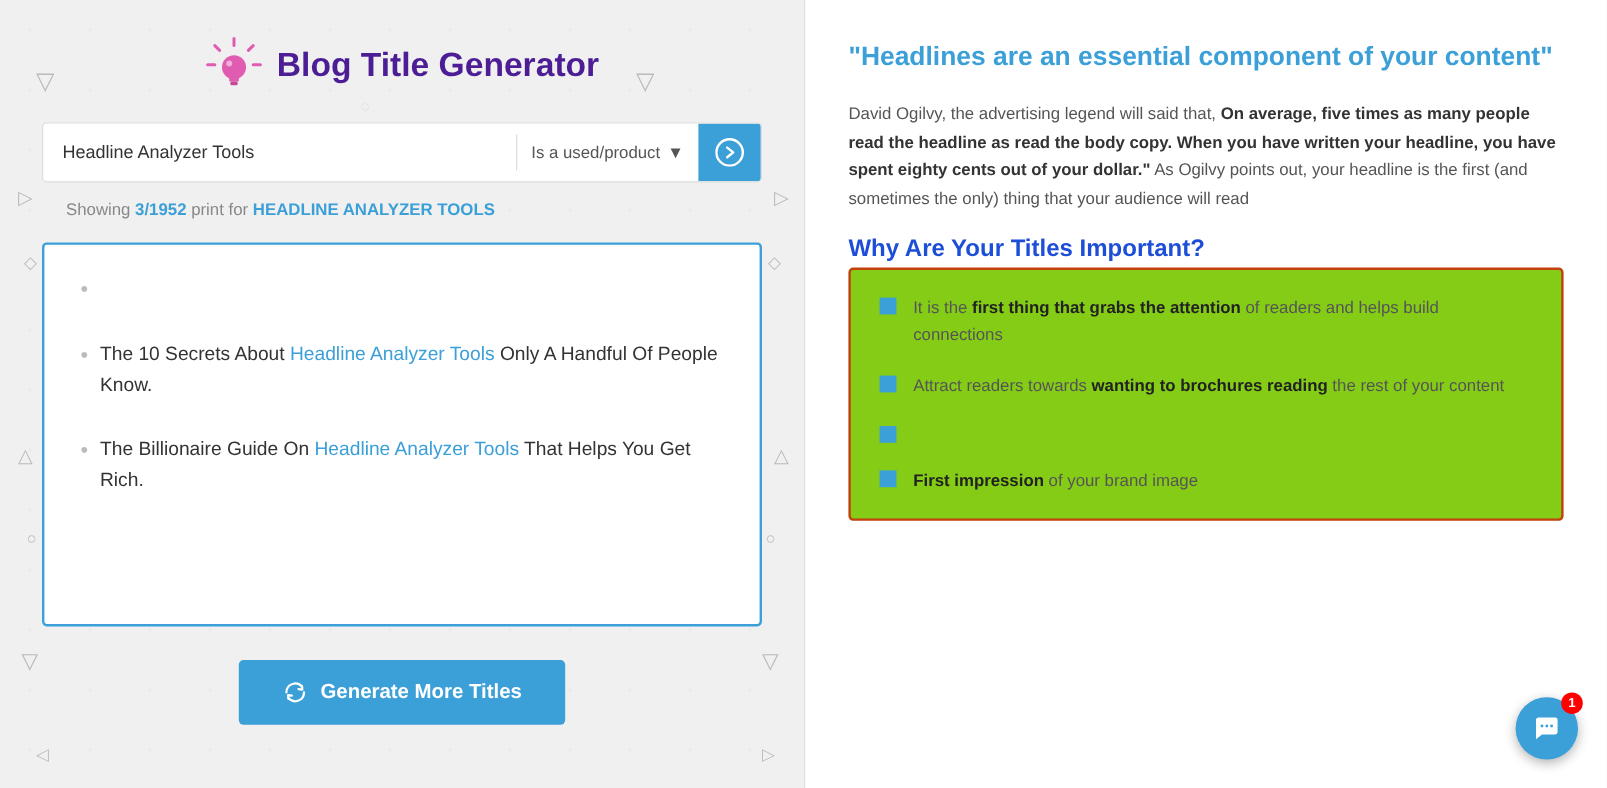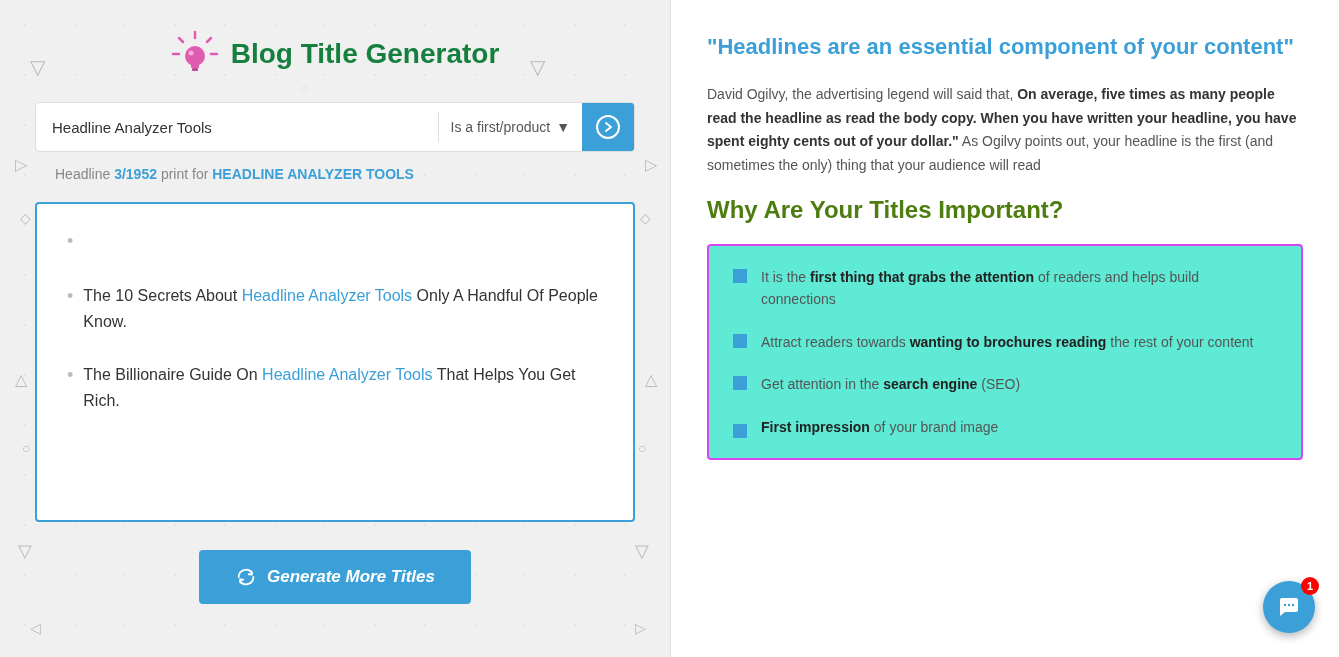--- a/index.html
+++ b/index.html
@@ -51,21 +51,21 @@
       z-index: 1;
     }
 
     .logo-icon {
       width: 48px;
       height: 48px;
     }
 
     .header-title {
       font-size: 28px;
-      color: #15803d;
+      color: #4c1d95;
       font-weight: bold;
     }
 
     
     .search-bar {
       display: flex;
       align-items: center;
       background: white;
       border: 1px solid #ddd;
       border-radius: 4px;
@@ -184,21 +184,20 @@
       border-radius: 4px;
       padding: 16px 36px;
       font-size: 17px;
       font-weight: bold;
       cursor: pointer;
       display: flex;
       align-items: center;
       gap: 10px;
       position: relative;
       z-index: 1;
-      font-style: italic;
     }
 
     .refresh-icon {
       width: 22px;
       height: 22px;
     }
 
     
     .right-panel {
       flex: 1;
@@ -222,44 +221,43 @@
       line-height: 1.7;
       margin-bottom: 18px;
     }
 
     .bold-text {
       font-weight: bold;
       color: #333;
     }
 
     .section-title {
-      font-size: 24px;
-      color: #4d7c0f;
-      font-weight: bold;
-      margin-bottom: 20px;
+      font-size: 20px;
+      color: #1d4ed8;
+      font-weight: bold;
+      margin-bottom: 4px;
     }
 
     
     .info-box {
-      border: 2px solid #d946ef;
+      border: 2px solid #c2410c;
       border-radius: 4px;
       padding: 20px 24px;
-      background: #5eead4;
+      background: #84cc16;
     }
 
     .info-item {
       display: flex;
       align-items: flex-start;
       gap: 14px;
       margin-bottom: 20px;
     }
 
     .info-item:last-child {
       margin-bottom: 0;
-      align-items: flex-end;
     }
 
     .info-bullet {
       width: 14px;
       height: 14px;
       background: #3b9fd8;
       flex-shrink: 0;
       margin-top: 3px;
     }
 
@@ -355,34 +353,34 @@
 
       <circle cx="20" cy="23" r="2.5" fill="white" opacity="0.5"></circle>
     </svg>
     <h1 class="header-title">Blog Title Generator</h1>
   </div>
 
   <div class="search-bar">
     <input class="search-input" type="text" value="Headline Analyzer Tools" style="">
     <div class="search-divider"></div>
     <div class="search-type">
-      <span>Is a first/product</span>
+      <span>Is a used/product</span>
       <span>▼</span>
     </div>
     <button class="search-submit">
 
       <svg width="24" height="24" viewBox="0 0 24 24" fill="none" xmlns="http://www.w3.org/2000/svg">
         <circle cx="12" cy="12" r="11" stroke="white" stroke-width="2"></circle>
         <path d="M10 8l5 4-5 4" stroke="white" stroke-width="2" stroke-linecap="round" stroke-linejoin="round"></path>
       </svg>
     </button>
   </div>
 
   <div class="showing-text">
-    <span>Headline</span>
+    <span>Showing</span>
     <span class="count">3/1952</span>
     <span>print for</span>
     <span class="keyword">HEADLINE ANALYZER TOOLS</span>
   </div>
 
   <div class="results-box">
     <div class="result-item">
       <span class="bullet">•</span>
     </div>
     <div class="result-item">
@@ -428,23 +426,20 @@
       </span>
     </div>
     <div class="info-item">
       <div class="info-bullet"></div>
       <span class="info-text">
         Attract readers towards <span class="bold-inline">wanting to brochures reading</span> the rest of your content
       </span>
     </div>
     <div class="info-item">
       <div class="info-bullet"></div>
-      <span class="info-text">
-        Get attention in the <span class="bold-inline">search engine</span> (SEO)
-      </span>
     </div>
     <div class="info-item">
       <div class="info-bullet"></div>
       <span class="info-text">
         <span class="bold-inline">First impression</span> of your brand image
       </span>
     </div>
   </div>
 </div>
 

